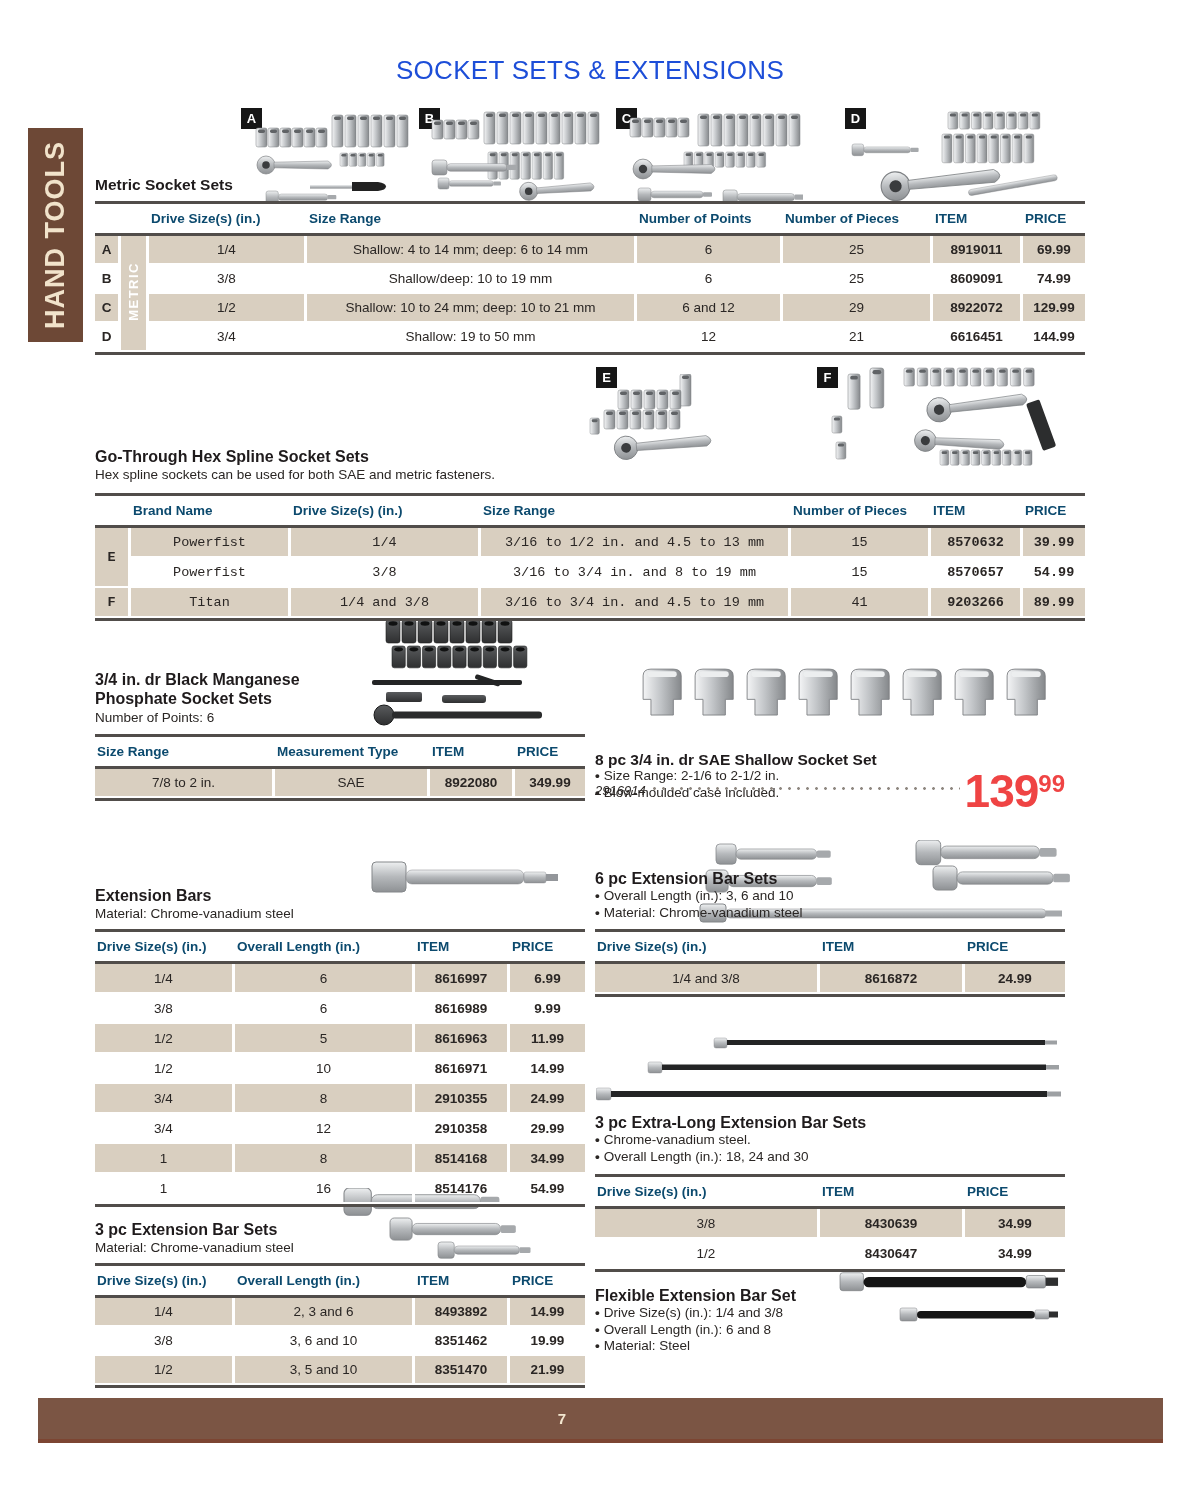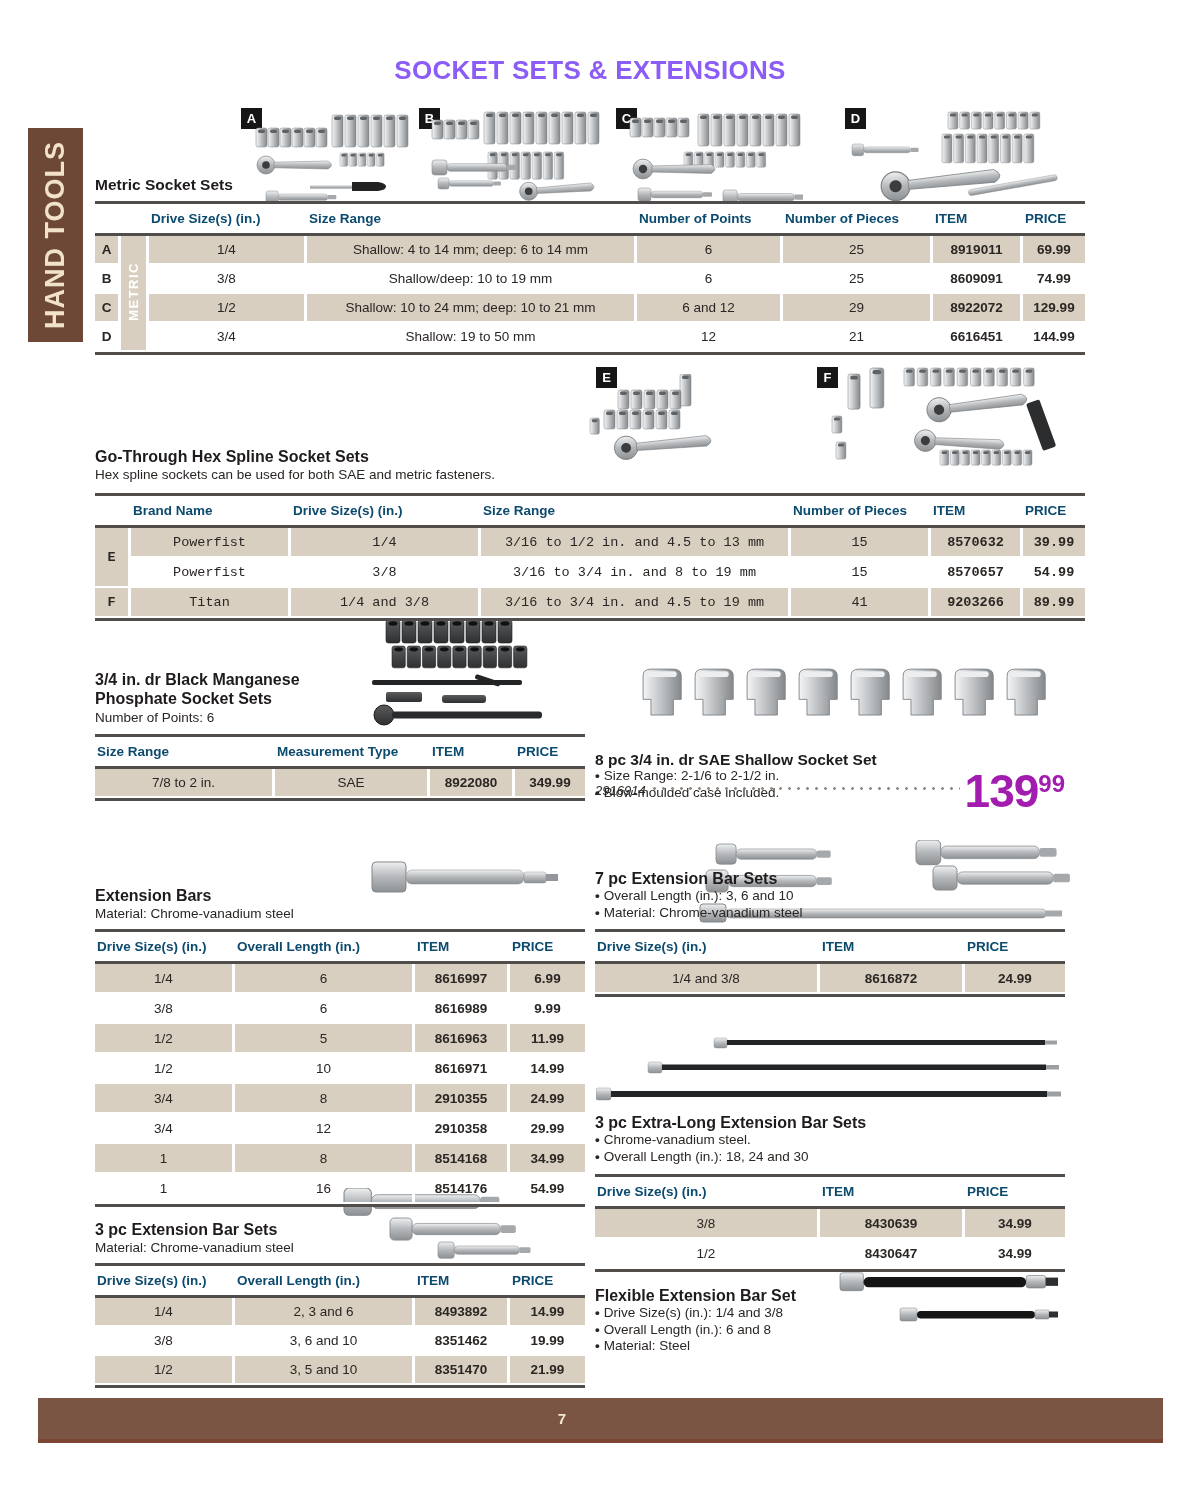--- a/index.html
+++ b/index.html
@@ -1,20 +1,20 @@
 <!DOCTYPE html>
 <html><head>
 <meta charset="utf-8">
 <style>
   html,body{margin:0;padding:0;background:#ffffff;}
   body{font-family:"Liberation Sans",sans-serif;color:#2a2624;}
   .page{position:relative;width:1200px;height:1486px;background:#fff;overflow:hidden;}
 
   .title{position:absolute;top:55px;left:95px;width:990px;text-align:center;
-         font-size:26px;font-weight:700;color:#8b5cf6;letter-spacing:.3px;}
+         font-size:26px;font-weight:400;color:#1d4ed8;letter-spacing:.3px;}
 
   .side{position:absolute;left:28px;top:128px;width:55px;height:214px;background:#6d4836;
         display:flex;align-items:center;justify-content:center;}
   .side span{writing-mode:vertical-rl;transform:rotate(180deg);color:#f1e3cb;
              font-weight:700;font-size:27px;letter-spacing:1px;white-space:nowrap;}
 
   .plab{position:absolute;width:21px;height:21px;background:#161616;color:#fff;
         font-size:13px;font-weight:700;line-height:21px;text-align:center;}
 
   .photo{position:absolute;}
@@ -41,21 +41,21 @@
   .t2 td{height:28px;font-family:Liberation Mono, monospace;}
   .t4 td,.t5 td,.t6 td{height:28px;}
   .vtext{writing-mode:vertical-rl;transform:rotate(180deg);font-weight:700;font-size:13px;
          letter-spacing:1.5px;color:#fff;display:inline-block;}
 
   .pline{position:absolute;display:flex;align-items:center;}
   .pitem{font-style:italic;font-size:13px;color:#2a2624;padding-bottom:3px;white-space:nowrap;}
   .pdots{flex:1;height:3px;margin:0 5px 7px 4px;
          background-image:radial-gradient(circle,#8f8881 1.3px,transparent 1.5px);
          background-size:9px 3px;background-repeat:repeat-x;}
-  .bigprice{font-weight:700;color:#a21caf;font-size:46px;line-height:.82;letter-spacing:-1px;white-space:nowrap;}
+  .bigprice{font-weight:700;color:#ef4444;font-size:46px;line-height:.82;letter-spacing:-1px;white-space:nowrap;}
   .bigprice sup{font-size:24px;letter-spacing:0;position:relative;top:1px;}
 
   .pagebar{position:absolute;left:38px;top:1398px;width:1125px;height:41px;background:#7b5544;
            border-bottom:4px solid #7c4532;}
   .pagenum{position:absolute;left:474px;top:0;width:100px;height:100%;display:flex;
            align-items:center;justify-content:center;color:#f3e7d0;font-weight:700;font-size:15px;}
 </style>
 </head>
 <body>
 
@@ -609,21 +609,21 @@
           <tr>
             <td>1</td>
             <td>16</td>
             <td>8514176</td>
             <td>54.99</td>
           </tr>
         </tbody>
     </table>
   </div>
 
-  <div class="h1" style="left:595px;top:869px">7 pc Extension Bar Sets</div>
+  <div class="h1" style="left:595px;top:869px">6 pc Extension Bar Sets</div>
   <div class="bullets" style="left:595px;top:888px">
     <div class="bullet">Overall Length (in.): 3, 6 and 10</div>
     <div class="bullet">Material: Chrome-vanadium steel</div>
   </div>
 
   <div class="tbl gen t5" style="left:595px;top:929px;width:470px">
     <table>
       <colgroup>
           <col style="width:225px">
           <col style="width:145px">

